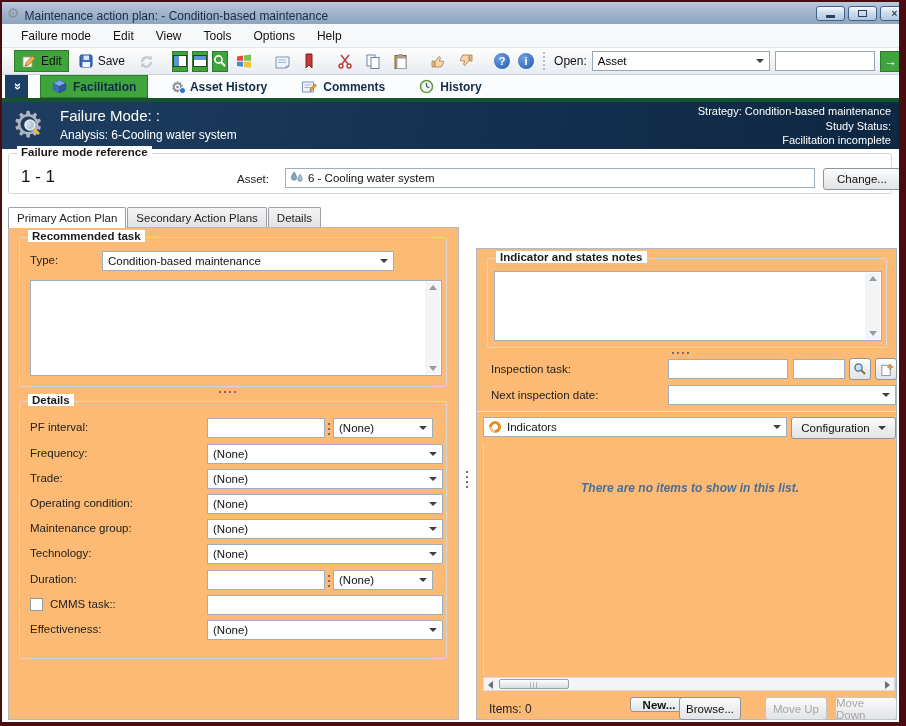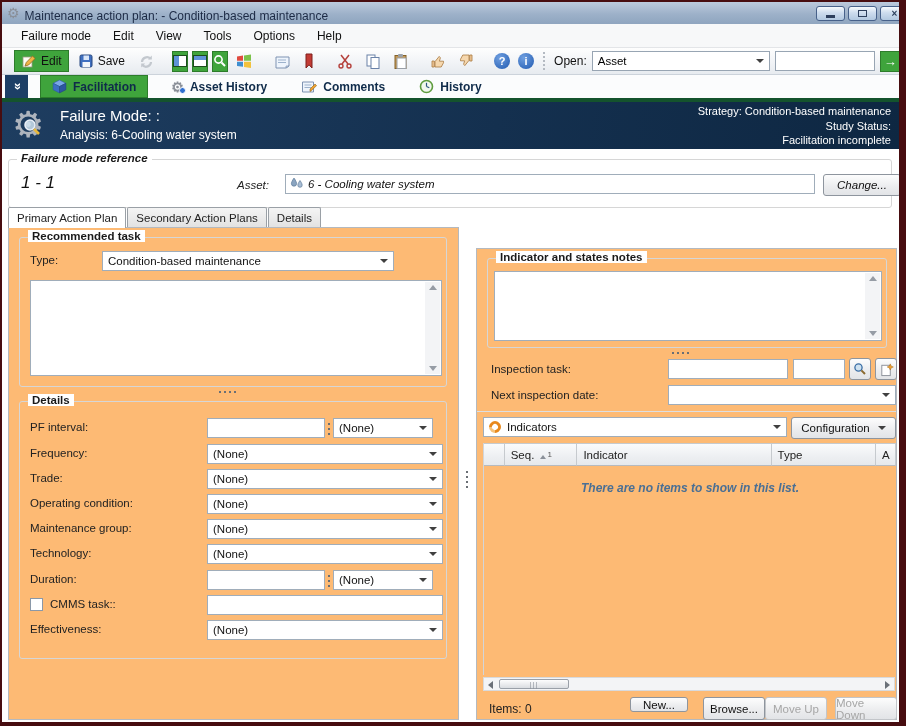--- a/index.html
+++ b/index.html
@@ -335,21 +335,21 @@
     <div class="banner-sub">Analysis: 6-Cooling water system</div>
     <div class="banner-right">
       <div>Strategy: Condition-based maintenance</div>
       <div>Study Status:</div>
       <div>Facilitation incomplete</div>
     </div>
   </div>
 
   <div class="content">
 
-    <div class="groupbox" style="left:6px;top:10px;width:884px;height:49px;font-style:italic;">
+    <div class="groupbox" style="left:6px;top:4px;width:884px;height:41px;">
       <span class="glabel">Failure mode reference</span>
       <span class="lbl" style="left:12px;top:13px;font-size:17px;color:#111;">1 - 1</span>
       <span class="lbl" style="left:228px;top:19px;">Asset:</span>
       <div class="combo" style="left:276px;top:14px;width:530px;padding-left:4px;gap:4px;">
         <span>
           <svg width="14" height="14" viewBox="0 0 14 14">
               <path d="M4 1C4 1 1.4 4.6 1.4 6.6a2.6 2.6 0 0 0 5.2 0C6.6 4.6 4 1 4 1z" fill="#8aa4c0" stroke="#5a7898" stroke-width="0.7"></path>
               <path d="M10 3.5c0 0-2.2 3-2.2 4.6a2.2 2.2 0 0 0 4.4 0C12.2 6.5 10 3.5 10 3.5z" fill="#a8bdd4" stroke="#5a7898" stroke-width="0.7"></path>
             </svg>
         </span>
@@ -526,53 +526,34 @@
         <span style="width:12px;height:12px;border-radius:50%;border:3px solid #e8891d;border-left-color:#f6c27a;transform:rotate(-45deg);display:inline-block;"></span>
         <span>Indicators</span>
         <span class="caret"></span>
       </div>
       <div class="btn" style="left:314px;top:168px;width:105px;height:22px;">
         <span>Configuration</span>
         <span class="caret" style="position:static;margin-left:8px;"></span>
       </div>
 
       <div class="dtable" style="left:6px;top:194px;right:0;height:232px;">
-        <div class="thead">
-          <div class="th" style="width:21px;"></div>
-          <div class="th" style="width:75px;">
-            <span>Seq.</span>
-            <span class="sortmark">
-                <span class="t"></span>
-                <span class="n">1</span>
-              </span>
-          </div>
-          <div class="th" style="width:201px;">
-              <span>Indicator</span>
-            </div>
-          <div class="th" style="width:108px;">
-              <span>Type</span>
-            </div>
-          <div class="th" style="flex:1;min-width:20px;">
-              <span>A</span>
-            </div>
-        </div>
         <div class="empty-msg" style="top:38px;">There are no items to show in this list.</div>
       </div>
 
       <div class="hscroll" style="left:6px;right:1px;top:428px;">
         <span class="harrow tri-left" style="left:4px;"></span>
         <div class="hthumb">|||</div>
         <span class="harrow tri-right" style="right:4px;"></span>
       </div>
 
       <span class="lbl" style="left:12px;top:453px;font-size:12px;">Items: 0</span>
-      <div class="btn" style="left:153px;top:448px;width:58px;height:15px;">
+      <div class="btn" style="left:153px;top:448px;width:58px;height:15px;font-weight:bold;">
           <span>New...</span>
         </div>
-      <div class="btn" style="left:226px;top:448px;width:62px;height:23px;">
+      <div class="btn" style="left:202px;top:448px;width:62px;height:23px;">
           <span>Browse...</span>
         </div>
       <div class="btn disabled" style="left:288px;top:448px;width:62px;height:23px;">
           <span>Move Up</span>
         </div>
       <div class="btn disabled" style="left:358px;top:448px;width:62px;height:23px;">
           <span>Move Down</span>
         </div>
     </div>
 

